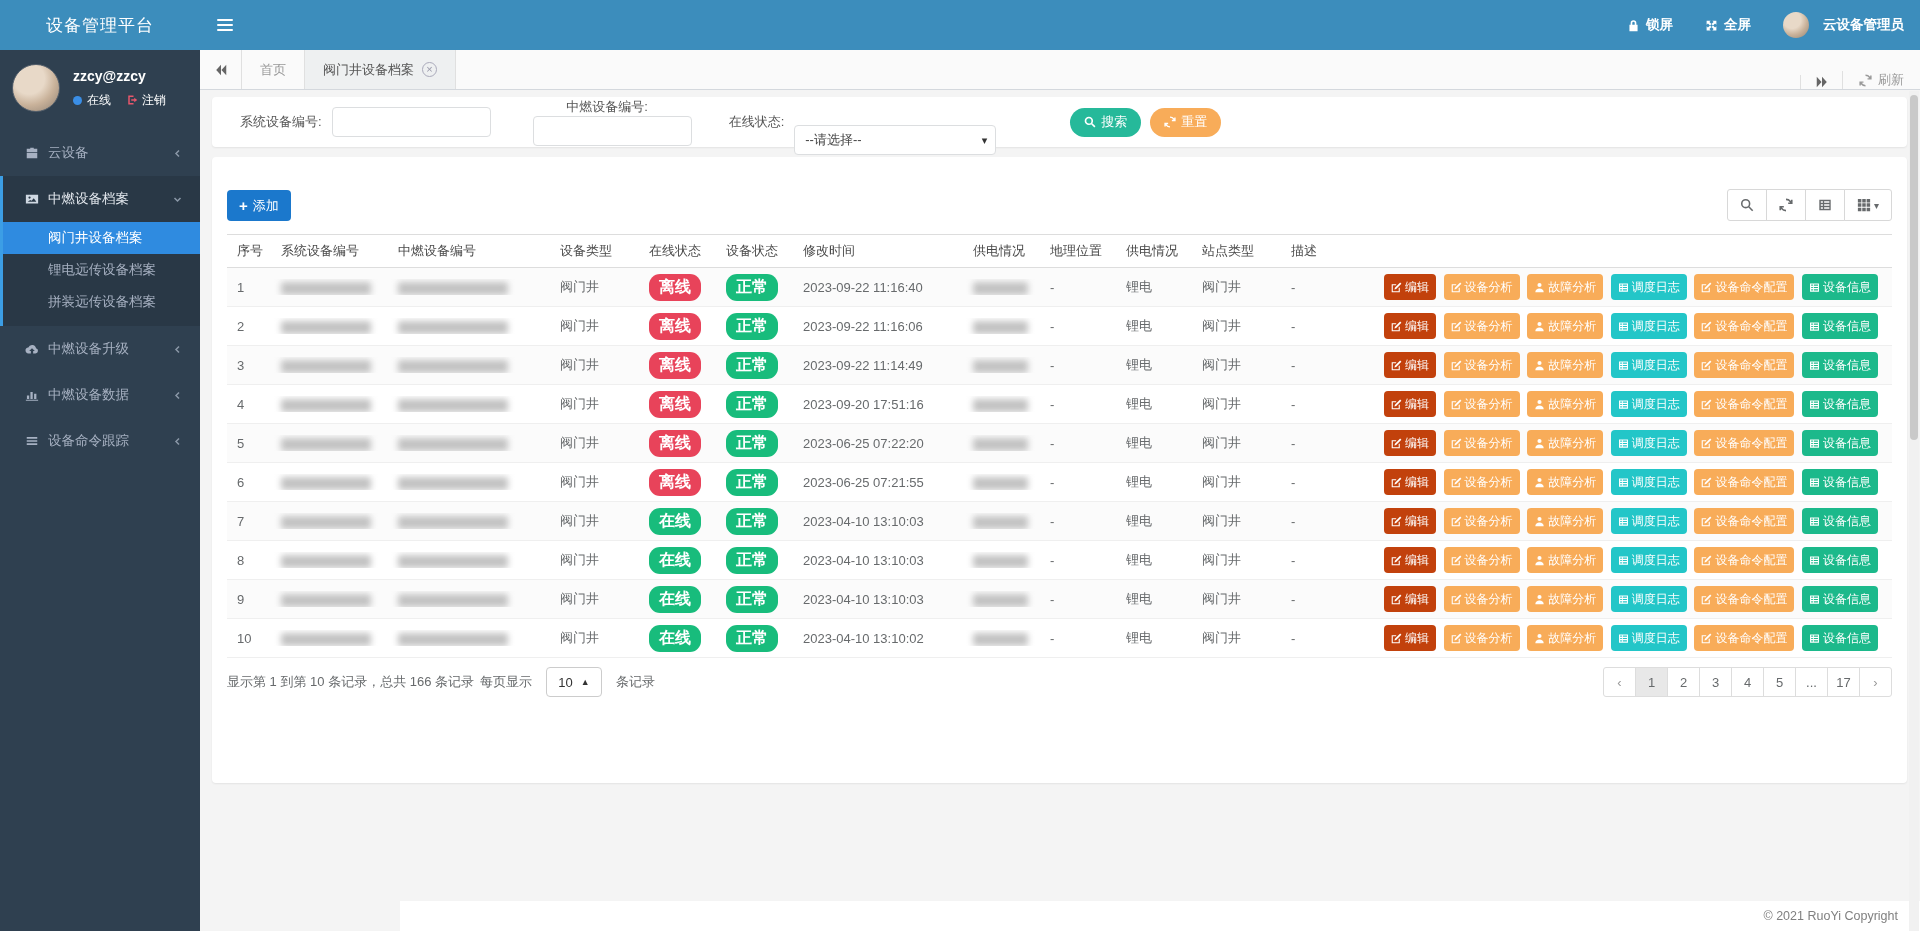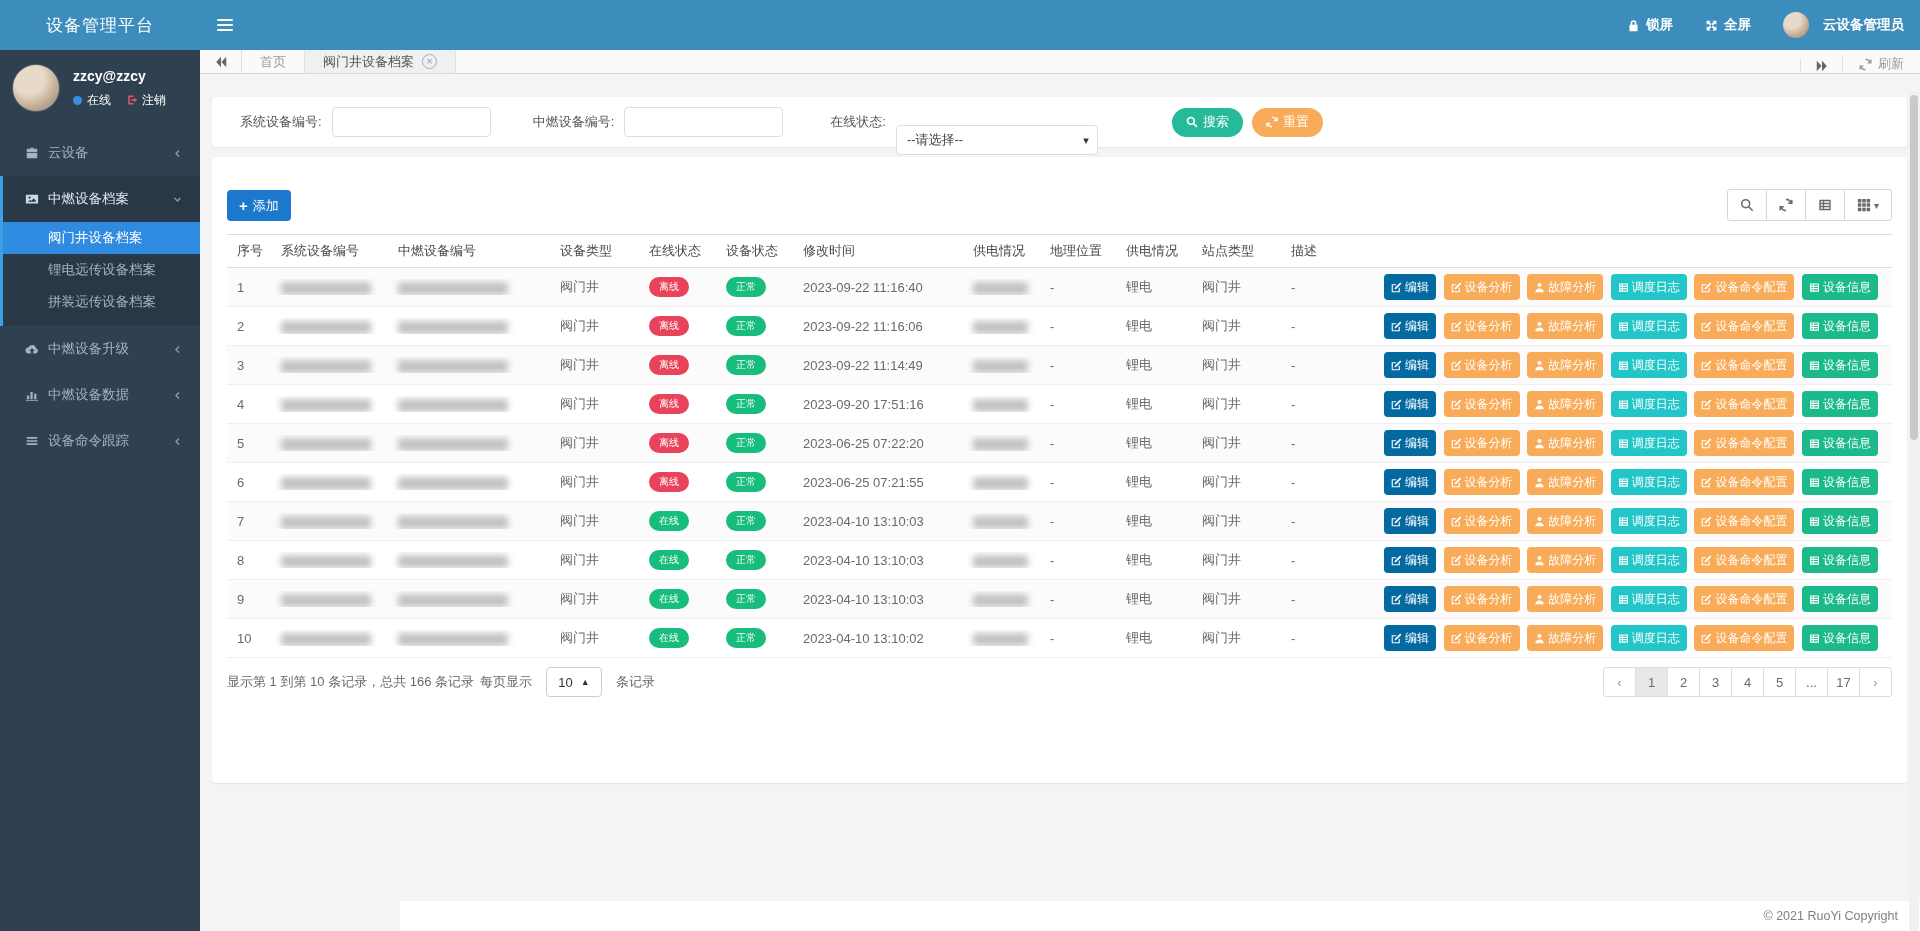--- a/index.html
+++ b/index.html
@@ -28,21 +28,21 @@
 
   
   .navbar { position:absolute; left:200px; top:0; right:0; height:50px; background:#3c8dbc; display:flex; align-items:center; }
   .hamburger { width:50px; height:50px; display:flex; flex-direction:column; justify-content:center; align-items:center; gap:3px; cursor:pointer; }
   .hamburger i { width:16px; height:2px; background:#fff; border-radius:1px; }
   .nav-right { margin-left:auto; display:flex; align-items:center; height:50px; }
   .nav-link { color:#fff; font-size:13.5px; font-weight:600; display:flex; align-items:center; gap:6px; padding:0 16px; height:50px; cursor:pointer; }
   .avatar-sm { width:26px; height:26px; border-radius:50%; background:radial-gradient(circle at 35% 30%, #e8d9c8 0 35%, #c9b29a 60%, #8d8073 100%); margin-right:8px; }
 
   
-  .tabbar { position:absolute; left:200px; top:50px; right:0; height:24px; background:#fafafa; border-bottom:1px solid #d4d8dd; display:flex; align-items:stretch; }
+  .tabbar { position:absolute; left:200px; top:50px; right:0; height:40px; background:#fafafa; border-bottom:1px solid #d4d8dd; display:flex; align-items:stretch; }
   .tab-nav { width:42px; display:flex; align-items:center; justify-content:center; color:#666; border-right:1px solid #e0e0e0; cursor:pointer; }
   .tab { display:flex; align-items:center; padding:0 18px; font-size:13px; color:#999; border-right:1px solid #e0e0e0; cursor:pointer; }
   .tab.active { background:#eef0f1; color:#555; }
   .tab-close { width:15px; height:15px; border:1px solid #aab; border-radius:50%; color:#99a; font-size:11px; line-height:13px; text-align:center; margin-left:8px; cursor:pointer; }
   .tab-right { margin-left:auto; display:flex; align-items:flex-end; }
   .tab-right .tab-nav { border-left:1px solid #e0e0e0; border-right:none; }
   .refresh-btn { display:flex; align-items:center; gap:6px; padding:0 16px; color:#999; font-size:13px; border-left:1px solid #e0e0e0; cursor:pointer; }
 
   
   .content { position:absolute; left:200px; top:90px; right:0; bottom:0; background:#f4f4f4; }
@@ -71,25 +71,25 @@
   .tbl { margin-top:13px; border-top:1px solid #ddd; }
   .tr { display:flex; align-items:center; border-bottom:1px solid #efefef; height:39px; font-size:13px; color:#676a6c; }
   .tr.head { height:33px; color:#4a4a4a; background:#fff; border-bottom:1px solid #ddd; }
   .tbl .tr:nth-child(odd):not(.head) { background:#fbfbfb; }
   .td { padding:0 8px; white-space:nowrap; overflow:hidden; }
   .c0{flex:0 0 46px; padding-left:10px;} .c1{flex:0 0 117px;} .c2{flex:0 0 162px;} .c3{flex:0 0 89px;}
   .c4{flex:0 0 77px;} .c5{flex:0 0 77px;} .c6{flex:0 0 170px;} .c7{flex:0 0 77px;} .c8{flex:0 0 76px;}
   .c9{flex:0 0 76px;} .c10{flex:0 0 89px;} .c11{flex:0 0 87px;} .c12{flex:1; text-align:center;}
   .blur { display:inline-block; height:13px; border-radius:2px; background:#c3c3c3; filter:blur(3px); vertical-align:middle; }
   .w-sys{width:90px;} .w-cn{width:110px;} .w-proj{width:55px;}
-  .pill { display:inline-block; min-width:30px; text-align:center; padding:3px 10px; border-radius:11px; color:#fff; font-size:10px; font-weight:normal; }
+  .pill { display:inline-block; min-width:30px; text-align:center; padding:3px 10px; border-radius:11px; color:#fff; font-size:16px; font-weight:bold; }
   .pill.red { background:#e8435a; }
   .pill.green { background:#18bc7c; }
   .abtn { display:inline-flex; align-items:center; gap:3px; height:26px; padding:0 7px; border-radius:4px; color:#fff; font-size:12px; margin:0 2px; cursor:pointer; white-space:nowrap; }
-  .abtn.blue{background:#0369a1;} .abtn.orange{background:#f8ac59;} .abtn.teal{background:#23c6c8;} .abtn.green{background:#1cb98b;}
+  .abtn.blue{background:#c2410c;} .abtn.orange{background:#f8ac59;} .abtn.teal{background:#23c6c8;} .abtn.green{background:#1cb98b;}
 
   
   .pagination { display:flex; margin-top:9px; font-size:13px; color:#676a6c; }
   .pg-info { display:flex; align-items:center; gap:6px; }
   .page-size { position:relative; height:30px; min-width:56px; border:1px solid #ccc; border-radius:4px; display:inline-flex; align-items:center; justify-content:center; gap:8px; padding:0 8px; margin:0 8px; color:#333; cursor:pointer; }
   .page-size .caret { font-size:9px; color:#333; }
   .pg-list { margin-left:auto; display:flex; }
   .pg { min-width:33px; height:30px; border:1px solid #ddd; margin-left:-1px; background:#fff; color:#676a6c; display:flex; align-items:center; justify-content:center; font-size:13px; cursor:pointer; }
   .pg:first-child { border-radius:3px 0 0 3px; margin-left:0; color:#999; }
   .pg:last-child { border-radius:0 3px 3px 0; color:#999; }
@@ -236,21 +236,21 @@
   </div>
 </div>
 
 <div class="content">
 
   <div class="card search-card">
     <div class="fgroup" style="margin-right:42px;">
       <span class="flabel">系统设备编号:</span>
       <input class="finput" style="width: 159px;" value="">
     </div>
-    <div class="fgroup" style="margin-right:47px;">
+    <div class="fgroup" style="margin-right:37px;flex-direction:column;">
       <span class="flabel">中燃设备编号:</span>
       <input class="finput" style="width: 159px;" value="">
     </div>
     <div class="fgroup" style="margin-right:58px;">
       <span class="flabel">在线状态:</span>
       <div class="fselect" style="width:202px;">
         <span>--请选择--</span>
         <span class="caret">▾</span>
       </div>
     </div>

